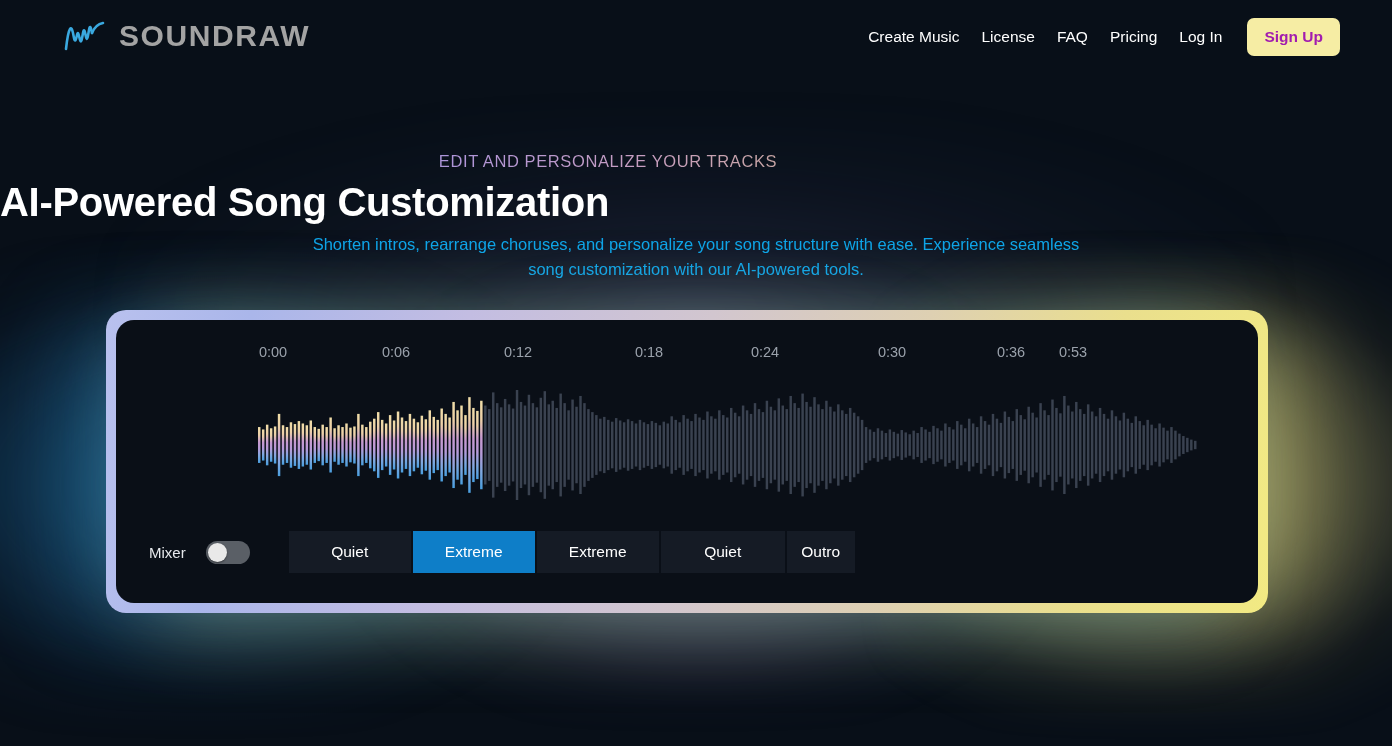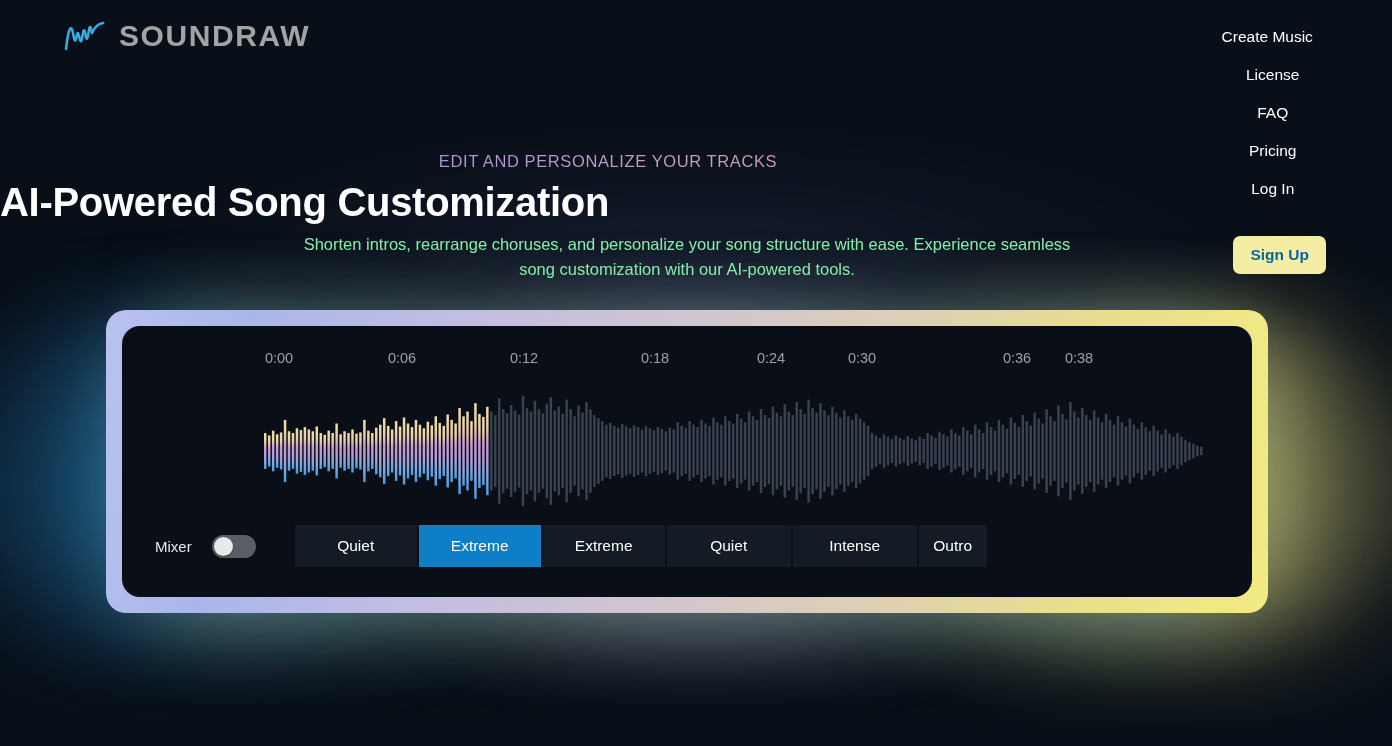--- a/index.html
+++ b/index.html
@@ -63,46 +63,45 @@
   .logo-mark { display: block; }
   .logo-text {
     font-size: 30px; font-weight: bold;
     letter-spacing: 1.6px;
     color: #a3a3a3;
     line-height: 1;
     margin-left: 1px;
   }
 
   .nav {
-    position: absolute; right: 66px; top: 18px;
-    display: flex; align-items: center; gap: 0px; flex-direction: column;
+    position: absolute; right: 52px; top: 18px;
+    display: flex; align-items: center; gap: 0px;
   }
   .nav-link {
     color: #ffffff;
     font-size: 15.5px;
     padding: 0 11px;
     line-height: 38px;
     white-space: nowrap;
     cursor: pointer;
     text-decoration: none;
   }
   .nav-link:first-child { padding-left: 0; }
   .signup-btn {
     margin-left: 14px;
     background: #f6eda4;
-    color: #0369a1;
+    color: #a21caf;
     font-size: 15.5px;
     font-weight: bold;
     border: none;
     border-radius: 7px;
     padding: 0 17px;
     height: 38px;
     cursor: pointer;
     font-family: "Liberation Sans", sans-serif;
-    margin-top: 28px;
   }
 
   
   .hero { position: absolute; left: 0; top: 0; width: 1392px; z-index: 30; }
 
   .eyebrow {
     position: absolute; left: 0; top: 152px; width: 1216px;
     text-align: center;
     font-size: 16.5px;
     letter-spacing: 0.6px;
@@ -113,33 +112,33 @@
     -webkit-text-fill-color: transparent;
   }
   .headline {
     position: absolute; left: 0; top: 180px; width: 1392px;
     font-size: 40px;
     font-weight: bold;
     color: #ffffff;
     letter-spacing: -0.3px;
   }
   .subhead {
-    position: absolute; left: 287px; top: 232px; width: 800px;
+    position: absolute; left: 296px; top: 232px; width: 800px;
     text-align: center;
     font-size: 16.5px;
     line-height: 25px;
-    color: #86efac;
+    color: #0ea5e9;
   }
 
   
   .panel-wrap {
     position: absolute; left: 106px; top: 310px;
     width: 1162px; height: 303px;
     border-radius: 20px;
-    padding: 16px;
+    padding: 10px;
     background: linear-gradient(100deg, #b9c1ee 0%, #aab6ea 12%, #c3bde2 30%, #d2c6cf 50%, #ded0b2 68%, #eadf8d 84%, #f2ea83 100%);
     z-index: 35;
     box-shadow:
       -40px 10px 90px -10px rgba(50,150,210,0.35),
       40px 10px 90px -10px rgba(235,226,130,0.45);
   }
   .panel {
     width: 100%; height: 100%;
     background: #0a0f17;
     border-radius: 18px;
@@ -274,23 +273,23 @@
 
   <div class="panel-wrap">
     <div class="panel">
 
       <div class="ruler" id="ruler">
           <span class="tick" style="left: 157px;">0:00</span>
           <span class="tick" style="left: 280px;">0:06</span>
           <span class="tick" style="left: 402px;">0:12</span>
           <span class="tick" style="left: 525px; margin-left: 8px;">0:18</span>
           <span class="tick" style="left: 649px;">0:24</span>
-          <span class="tick" style="left: 740px;">0:30</span>
+          <span class="tick" style="left: 776px;">0:30</span>
           <span class="tick" style="left: 895px;">0:36</span>
-          <span class="tick" style="left: 957px;">0:38</span>
+          <span class="tick" style="left: 957px;">0:53</span>
         </div>
 
       <div class="wave" id="wave"><svg width="940" height="130" viewBox="0 0 940 130">
             <defs>
               <linearGradient id="wfgrad" x1="0" y1="0" x2="0" y2="1">
                 <stop offset="0" stop-color="#f0dda8"></stop>
                 <stop offset="0.22" stop-color="#edd0a8"></stop>
                 <stop offset="0.42" stop-color="#c79ad0"></stop>
                 <stop offset="0.6" stop-color="#b79bd8"></stop>
                 <stop offset="0.8" stop-color="#7fa8e0"></stop>
@@ -547,23 +546,20 @@
             </button>
             <button class="section-btn active" style="width: 122px;">
               <span>Extreme</span>
             </button>
             <button class="section-btn" style="width: 122px;">
               <span>Extreme</span>
             </button>
             <button class="section-btn" style="width: 124px;">
               <span>Quiet</span>
             </button>
-            <button class="section-btn" style="width: 124px;">
-              <span>Intense</span>
-            </button>
             <button class="section-btn" style="width: 68px;">
               <span>Outro</span>
             </button>
           </div>
       </div>
 
     </div>
   </div>
 
 

